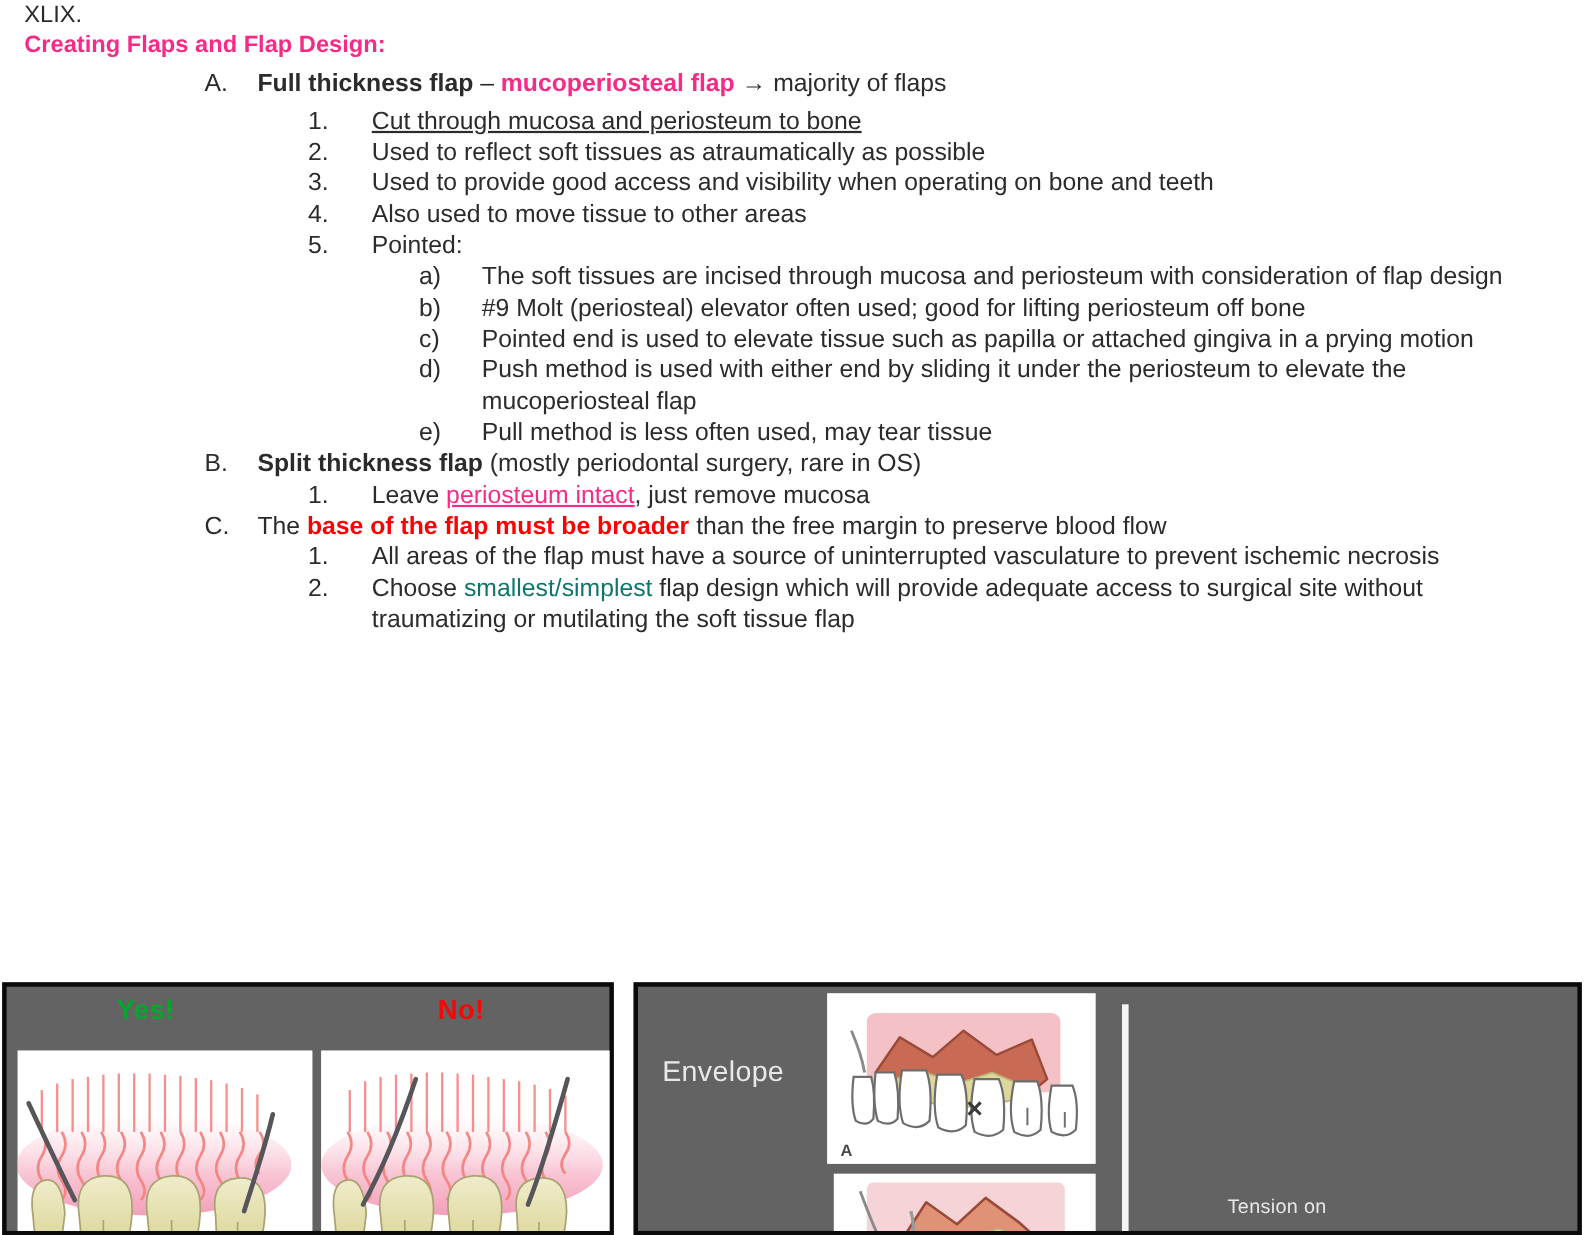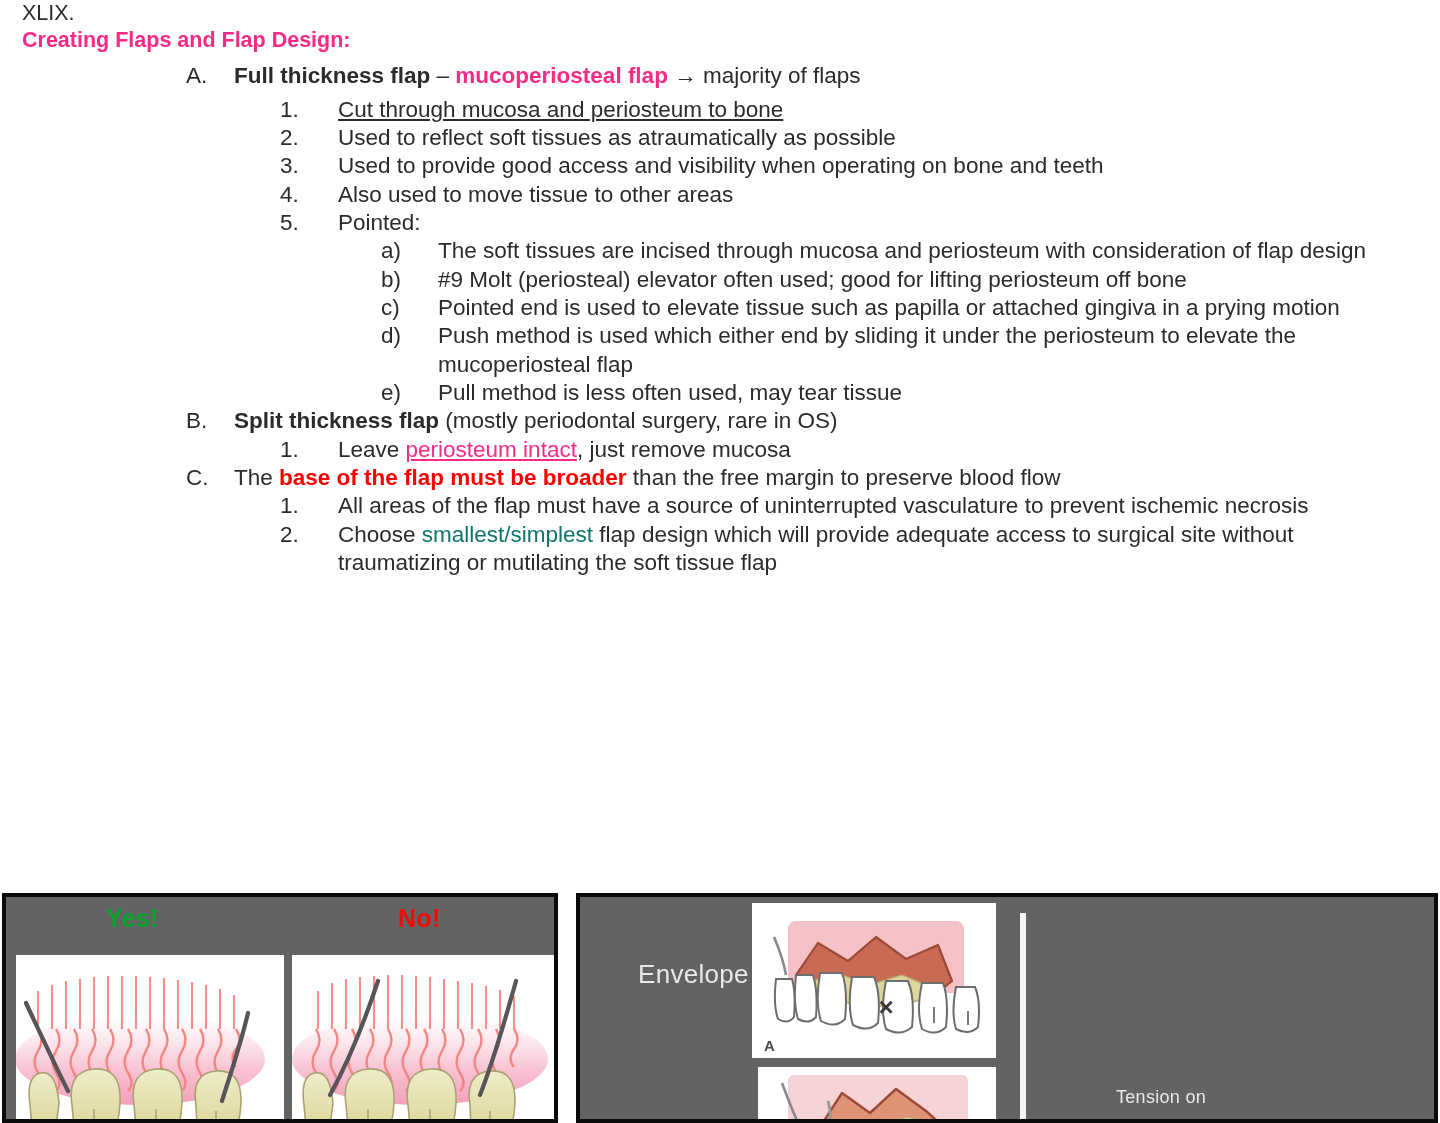--- a/index.html
+++ b/index.html
@@ -77,21 +77,20 @@
     letter-spacing:.3px;
   }
   .lbl-yes{ left:100px; top:7px; color:#09a32f; }
   .lbl-no{ left:392px; top:7px; color:#f10a0a; }
 
   .lbl-envelope{
     left:22px; top:62px;
     color:#e8e8e8;
     font-weight:400;
     font-size:26px;
-    margin-left:36px;
   }
   .lbl-tension{
     left:536px; top:190px;
     color:#e8e8e8;
     font-weight:400;
     font-size:18px;
   }
 
   .vdiv{
     position:absolute;
@@ -163,21 +162,21 @@
   <div class="row lvl3">
     <span class="marker">b)</span>
     <span class="txt">#9 Molt (periosteal) elevator often used; good for lifting periosteum off bone</span>
   </div>
   <div class="row lvl3">
     <span class="marker">c)</span>
     <span class="txt">Pointed end is used to elevate tissue such as papilla or attached gingiva in a prying motion</span>
   </div>
   <div class="row lvl3">
     <span class="marker">d)</span>
-    <span class="txt">Push method is used which either end by sliding it under the periosteum to elevate the mucoperiosteal flap</span>
+    <span class="txt">Push method is used with either end by sliding it under the periosteum to elevate the mucoperiosteal flap</span>
   </div>
   <div class="row lvl3">
     <span class="marker">e)</span>
     <span class="txt">Pull method is less often used, may tear tissue</span>
   </div>
 
   <div class="row lvl1">
     <span class="marker">B.</span>
     <span class="txt"><span class="b">Split thickness flap</span><span> (mostly periodontal surgery, rare in OS)</span></span>
   </div>

